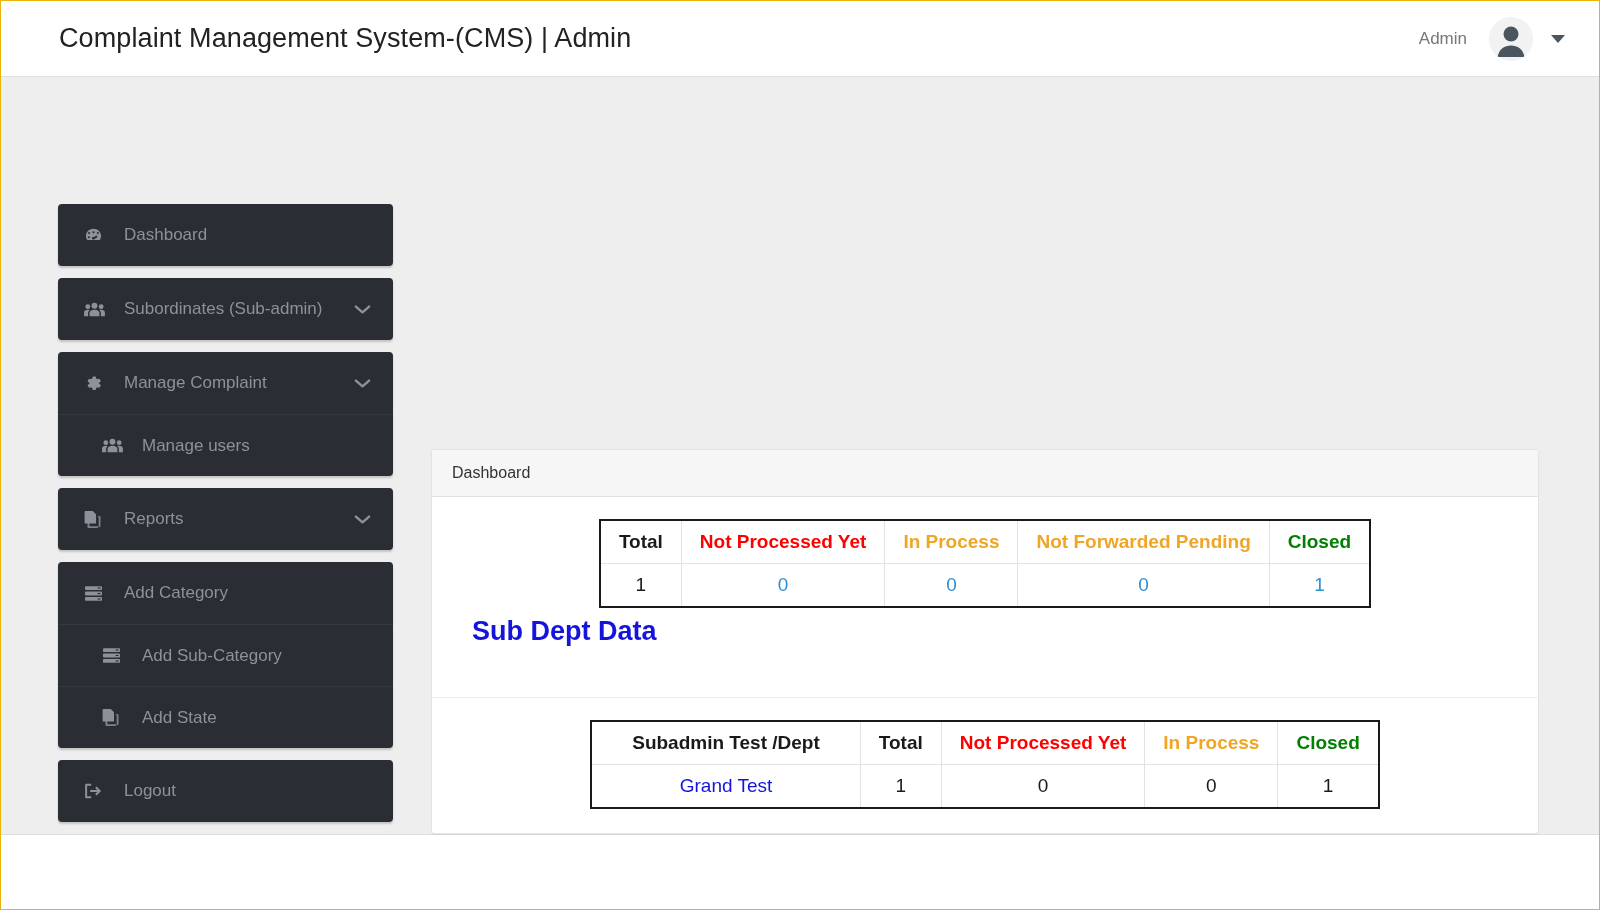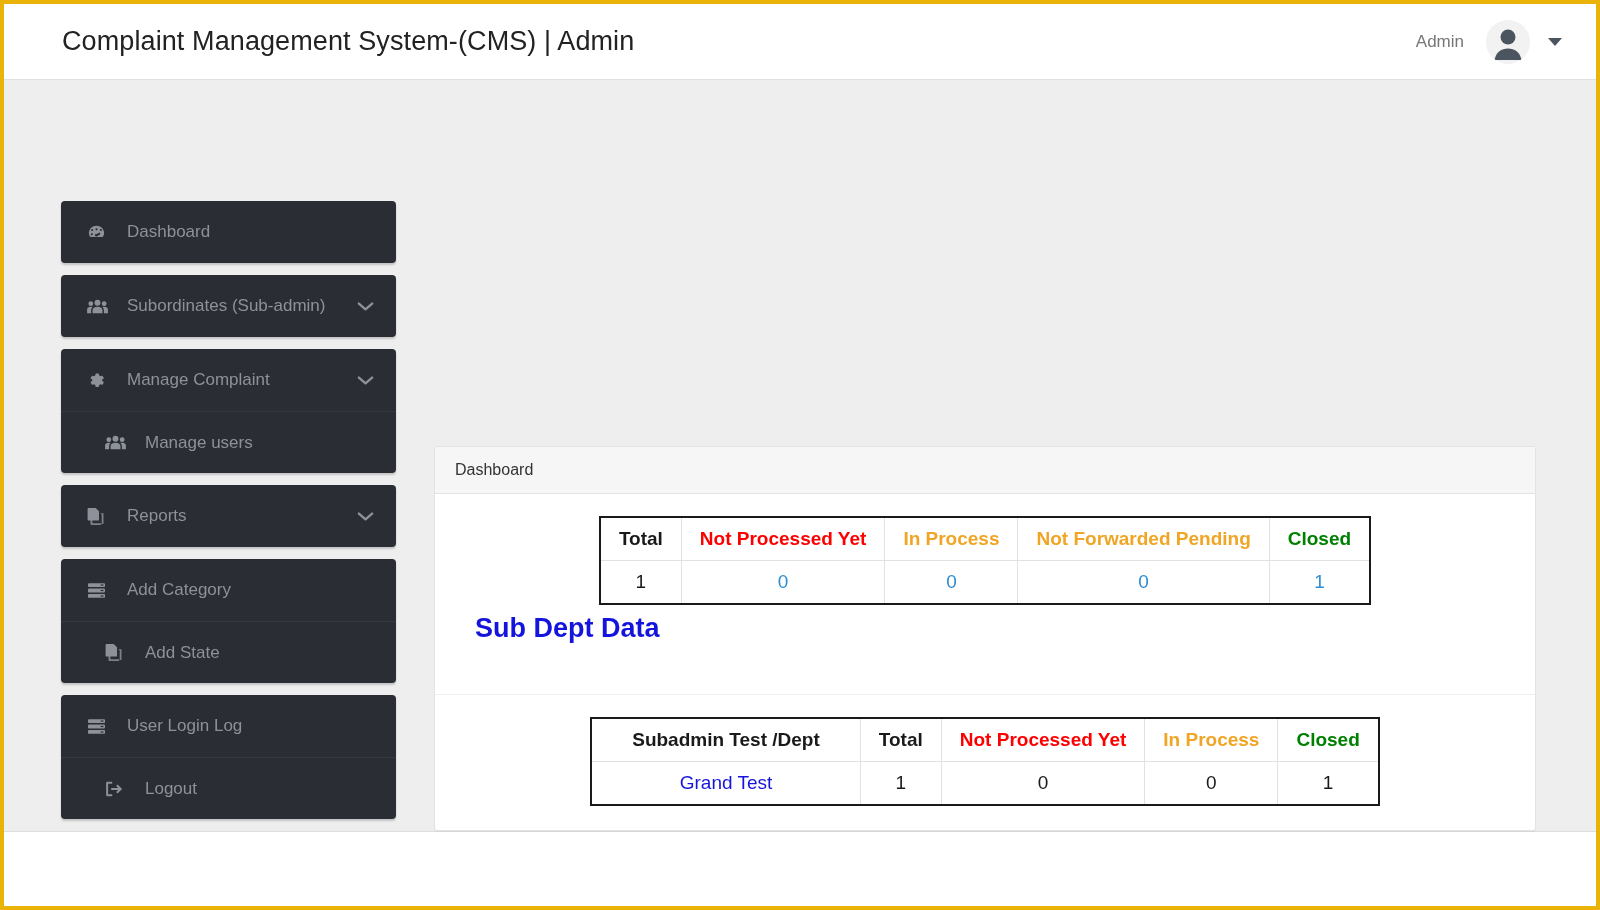--- a/index.html
+++ b/index.html
@@ -10,21 +10,21 @@
     font-family: "Liberation Sans", sans-serif;
     background: #ffffff;
     overflow: hidden;
   }
 
   .page {
     position: relative;
     width: 1600px;
     height: 910px;
     background: #5eead4;
-    border: 4px solid #eab308;
+    border: 1px solid #eab308;
     display: flex;
     flex-direction: column;
   }
 
   
   .navbar {
     height: 76px;
     min-height: 76px;
     background: #ffffff;
     border-bottom: 1px solid #e0e0e0;
@@ -306,44 +306,44 @@
                 <rect x="1" y="12.8" width="18" height="4" rx="1"></rect>
                 <rect x="14.4" y="2.6" width="3" height="1.2" fill="#2a2d33"></rect>
                 <rect x="14.4" y="8.4" width="3" height="1.2" fill="#2a2d33"></rect>
                 <rect x="14.4" y="14.2" width="3" height="1.2" fill="#2a2d33"></rect>
               </svg>
           </span>
           <span class="mi-label">Add Category</span>
         </div>
         <div class="menu-item">
           <span class="mi-icon">
-            <svg width="18" height="19" viewBox="0 0 18 19">
-                <path d="M1.5 1h7.2l3.3 3.3v8.4a.9.9 0 01-.9.9H1.5a.9.9 0 01-.9-.9V1.9A.9.9 0 011.5 1z"></path>
-                <path d="M5.4 15.4V5.6h-1a.9.9 0 00-.9.9v10.6a.9.9 0 00.9.9h9a.9.9 0 00.9-.9v-.8H6.3a.9.9 0 01-.9-.9z" opacity=".85"></path>
-                <path d="M13.2 6.2h3.3v10a.9.9 0 01-.9.9h-.9V7.6l-1.5-1.4z" opacity=".85"></path>
-              </svg>
-          </span>
-          <span class="mi-label">Add State</span>
-        </div>
-      </div>
-
-      <div class="menu-group">
-        <div class="menu-item">
-          <span class="mi-icon">
             <svg width="19" height="17" viewBox="0 0 20 18">
                 <rect x="1" y="1.2" width="18" height="4" rx="1"></rect>
                 <rect x="1" y="7" width="18" height="4" rx="1"></rect>
                 <rect x="1" y="12.8" width="18" height="4" rx="1"></rect>
                 <rect x="14.4" y="2.6" width="3" height="1.2" fill="#2a2d33"></rect>
                 <rect x="14.4" y="8.4" width="3" height="1.2" fill="#2a2d33"></rect>
                 <rect x="14.4" y="14.2" width="3" height="1.2" fill="#2a2d33"></rect>
               </svg>
           </span>
-          <span class="mi-label">User Login Log</span>
-        </div>
+          <span class="mi-label">Add Sub-Category</span>
+        </div>
+        <div class="menu-item">
+          <span class="mi-icon">
+            <svg width="18" height="19" viewBox="0 0 18 19">
+                <path d="M1.5 1h7.2l3.3 3.3v8.4a.9.9 0 01-.9.9H1.5a.9.9 0 01-.9-.9V1.9A.9.9 0 011.5 1z"></path>
+                <path d="M5.4 15.4V5.6h-1a.9.9 0 00-.9.9v10.6a.9.9 0 00.9.9h9a.9.9 0 00.9-.9v-.8H6.3a.9.9 0 01-.9-.9z" opacity=".85"></path>
+                <path d="M13.2 6.2h3.3v10a.9.9 0 01-.9.9h-.9V7.6l-1.5-1.4z" opacity=".85"></path>
+              </svg>
+          </span>
+          <span class="mi-label">Add State</span>
+        </div>
+      </div>
+
+      <div class="menu-group">
         <div class="menu-item">
           <span class="mi-icon">
             <svg width="19" height="18" viewBox="0 0 20 18">
                 <path d="M7.6 1.4H2.2a1 1 0 00-1 1v13.2a1 1 0 001 1h5.4v-2.1H3.3V3.5h4.3V1.4z"></path>
                 <path d="M13.2 4.3l-1.45 1.45 2.2 2.2H6.5v2.1h7.45l-2.2 2.2L13.2 13.7 18 9z"></path>
               </svg>
           </span>
           <span class="mi-label">Logout</span>
         </div>
       </div>

